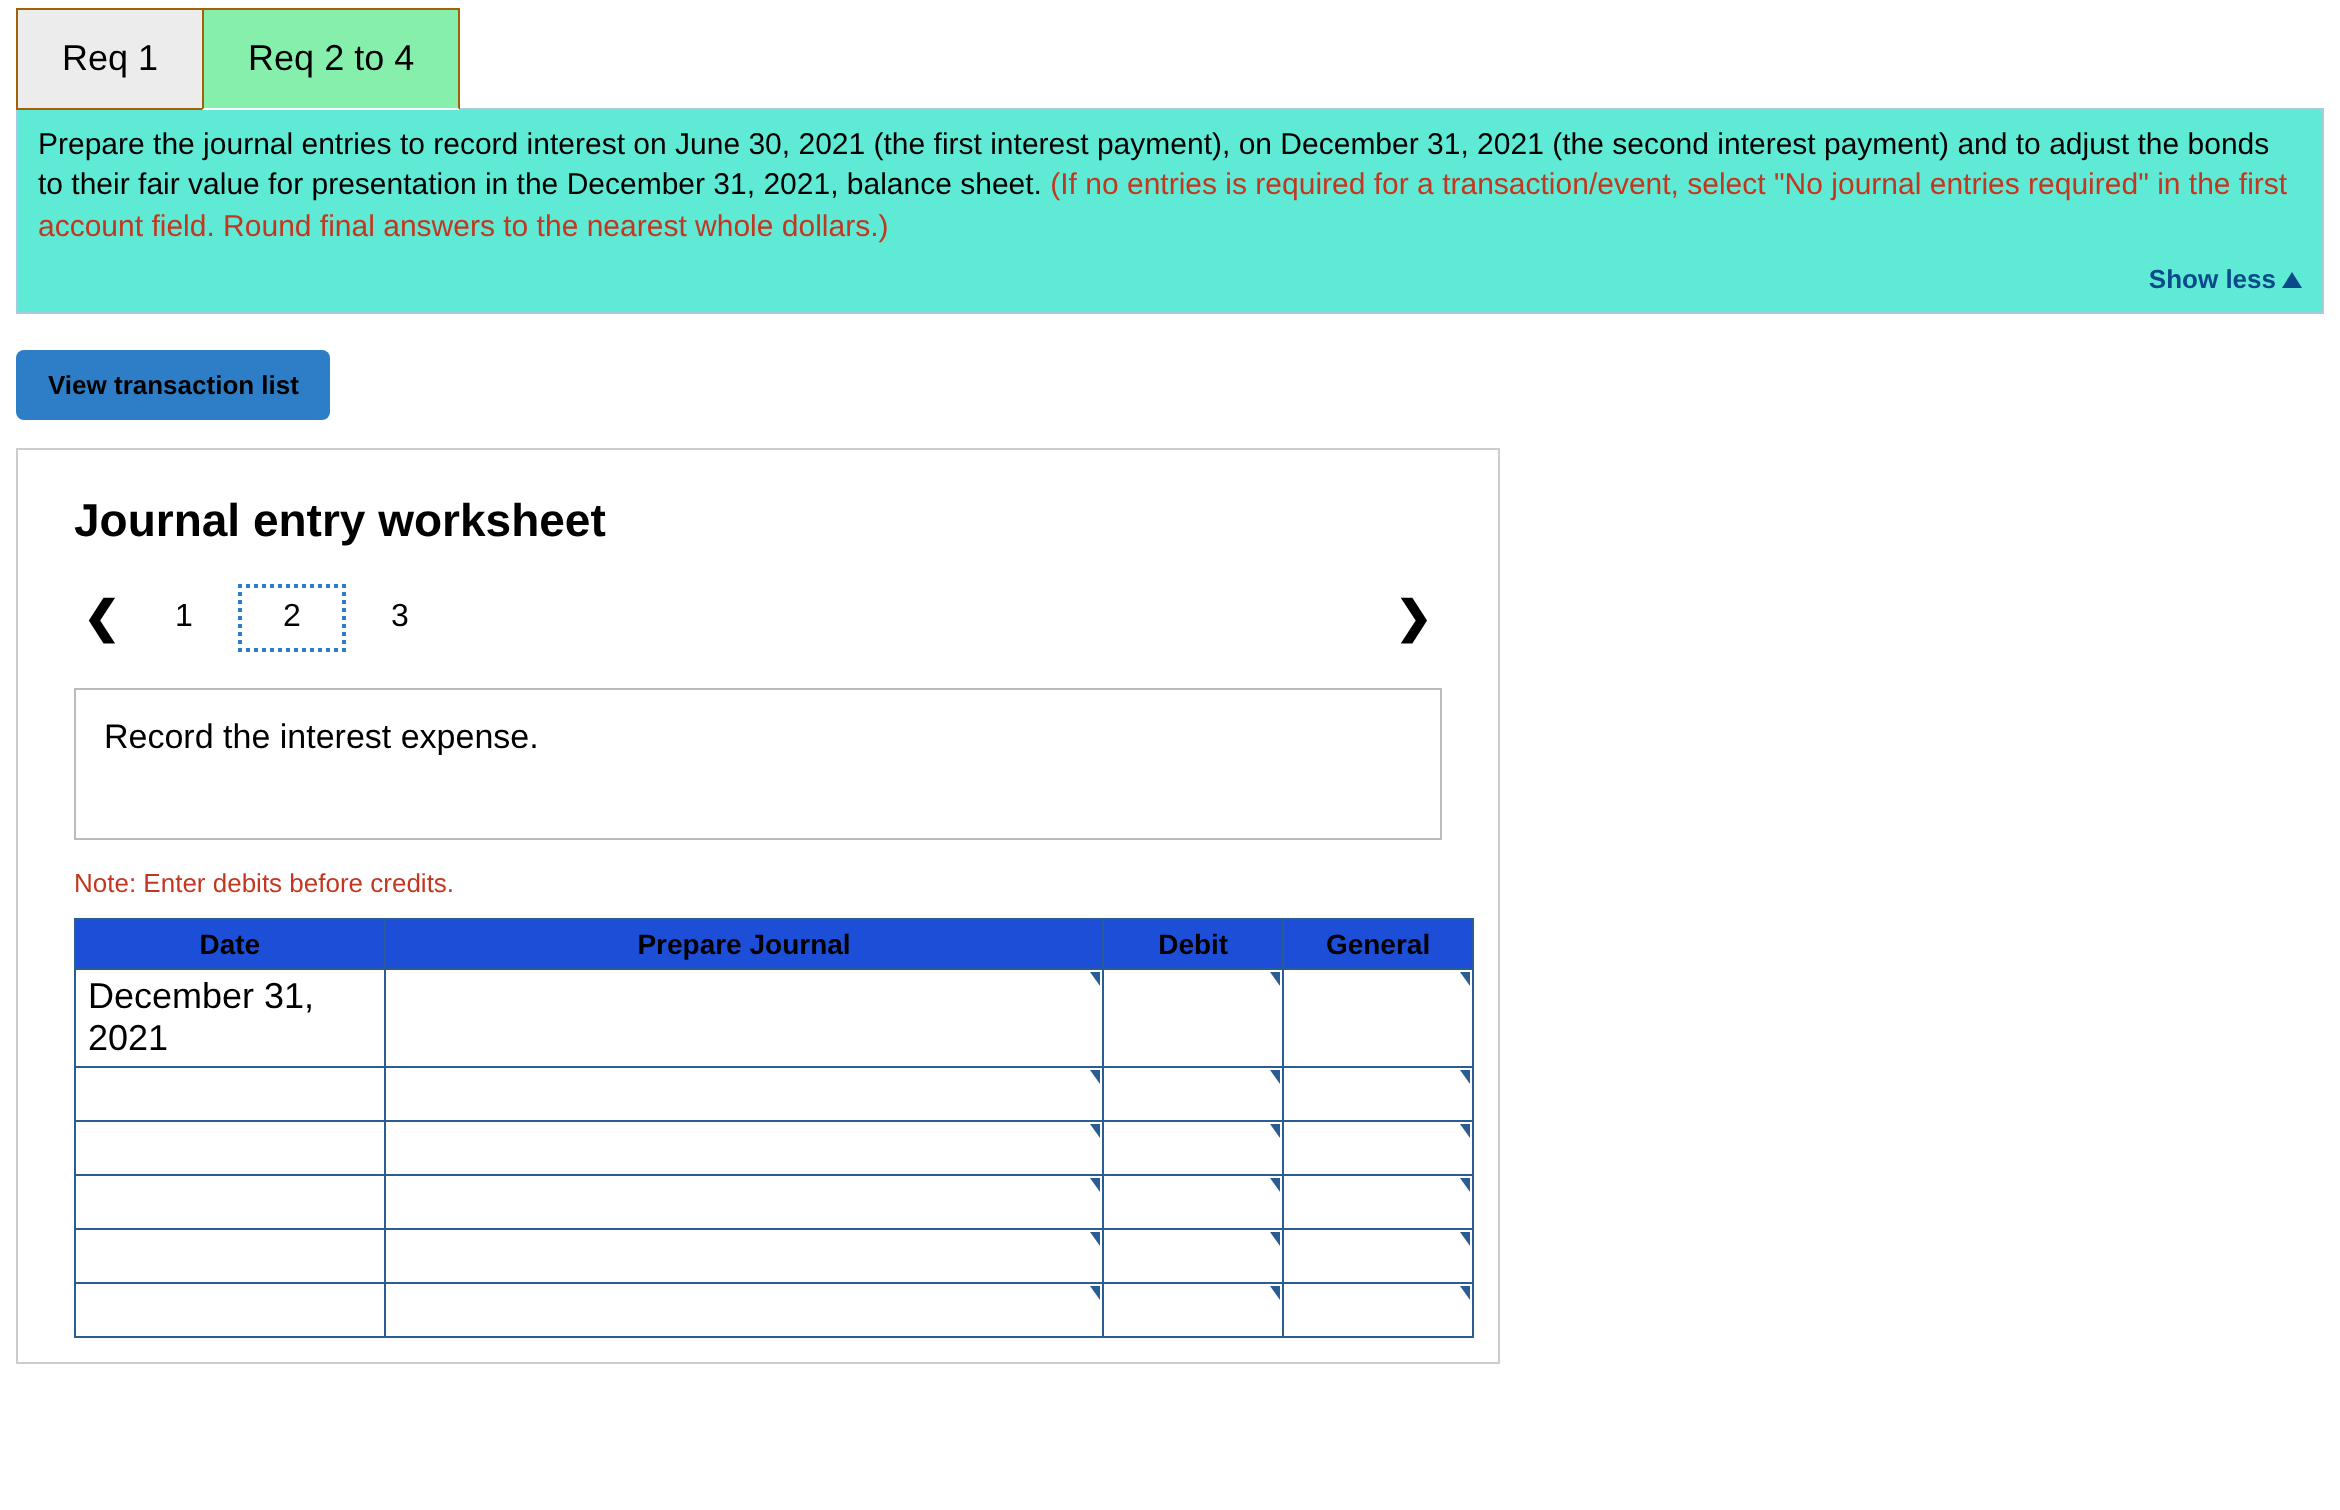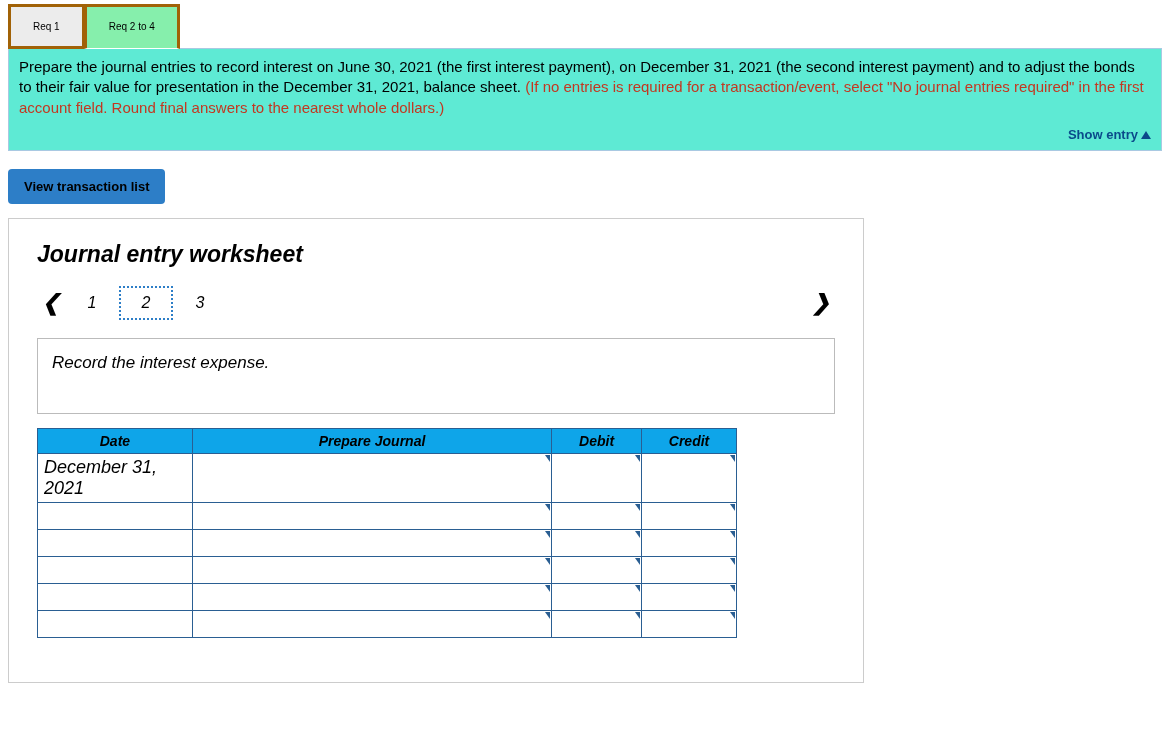--- a/index.html
+++ b/index.html
@@ -11,23 +11,23 @@
     background: #fff;
     color: #000;
     width: 1170px;
   }
   .container { padding: 4px 8px 0 8px; }
 
   
   .tabs { display: flex; }
   .tab {
     padding: 14px 22px;
-    border: 3px solid #a16207;
+    border: 1px solid #a16207;
     background: #ececec;
-    font-size: 10px;
+    font-size: 18px;
     cursor: pointer;
     position: relative;
     margin-right: -1px;
   }
   .tab.active {
     background: #86efac;
     border-bottom: 1px solid #fff;
     z-index: 2;
   }
 
@@ -63,23 +63,22 @@
     padding: 10px 16px;
     border: none;
     border-radius: 4px;
     margin: 18px 0 14px 0;
     cursor: pointer;
   }
 
   
   .worksheet-panel {
     border: 1px solid #ccc;
-    width: 856px;
-    padding: 18px 28px 44px 28px;
-    font-style: italic;
+    width: 742px;
+    padding: 18px 28px 12px 28px;
   }
   .ws-title {
     font-size: 23px;
     font-weight: bold;
     margin: 4px 0 18px 0;
   }
   .pager {
     display: flex;
     align-items: center;
     justify-content: space-between;
@@ -117,21 +116,21 @@
     font-size: 13px;
     margin-bottom: 10px;
   }
 
   
   .jtable {
     border-collapse: collapse;
     width: 700px;
   }
   .jtable th {
-    background: #0ea5e9;
+    background: #1d4ed8;
     border: 1px solid #2a5e92;
     font-weight: bold;
     text-align: center;
     padding: 4px 6px;
     font-size: 14px;
     color:#000;
   }
   .jtable td {
     border: 1px solid #2a5e92;
     height: 27px;
@@ -163,21 +162,21 @@
   <div class="tabs">
     <div class="tab">Req 1</div>
     <div class="tab active">Req 2 to 4</div>
   </div>
 
   
   <div class="instruction-box">
     <span>Prepare the journal entries to record interest on June 30, 2021 (the first interest payment), on December 31, 2021 (the second interest payment) and to adjust the bonds to their fair value for presentation in the December 31, 2021, balance sheet. </span><span class="instruction-red">(If no entries is required for a transaction/event, select "No journal entries required" in the first account field. Round final answers to the nearest whole dollars.)</span>
     <div class="show-less-row">
       <span class="show-less">
-        <span>Show entry</span>
+        <span>Show less</span>
         <svg width="10" height="8" viewBox="0 0 10 8">
             <polygon points="0,8 10,8 5,0" fill="#0a4a8a"></polygon>
           </svg>
       </span>
     </div>
   </div>
 
   
   <button class="btn-primary">View transaction list</button>
 
@@ -192,28 +191,29 @@
         <div class="page-num selected">2</div>
         <div class="page-num">3</div>
       </div>
       <div class="chev">❯</div>
     </div>
 
     <div class="instr-box">
       <span>Record the interest expense.</span>
     </div>
 
+    <div class="note-red">Note: Enter debits before credits.</div>
 
     <table class="jtable">
       <thead>
         <tr>
           <th class="col-date">Date</th>
           <th class="col-gj">Prepare Journal</th>
           <th class="col-debit">Debit</th>
-          <th class="col-credit">Credit</th>
+          <th class="col-credit">General</th>
         </tr>
       </thead>
       <tbody>
         <tr>
           <td>December 31, 2021</td>
           <td class="dropdown"></td>
           <td class="dropdown"></td>
           <td class="dropdown"></td>
         </tr>
         <tr>

